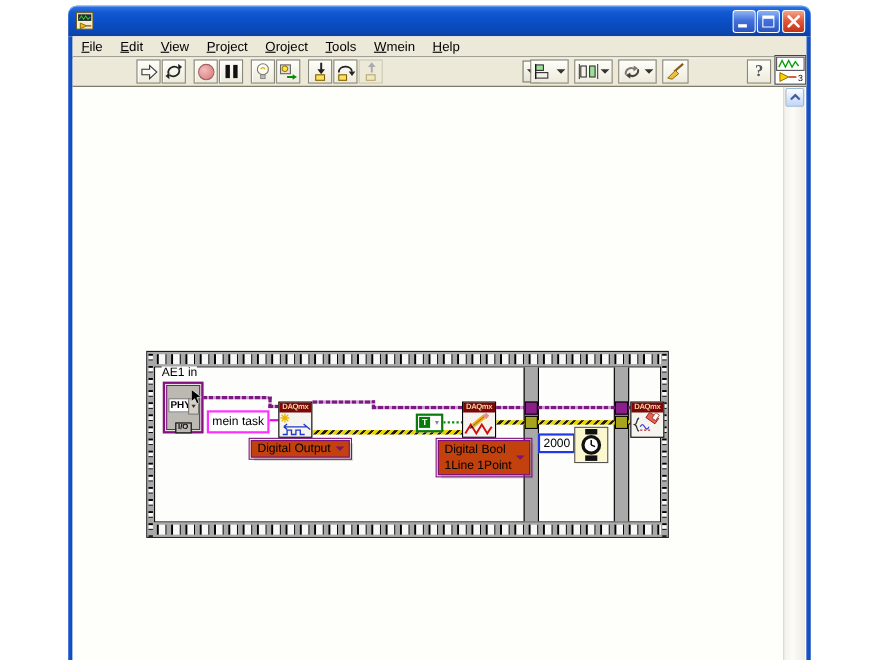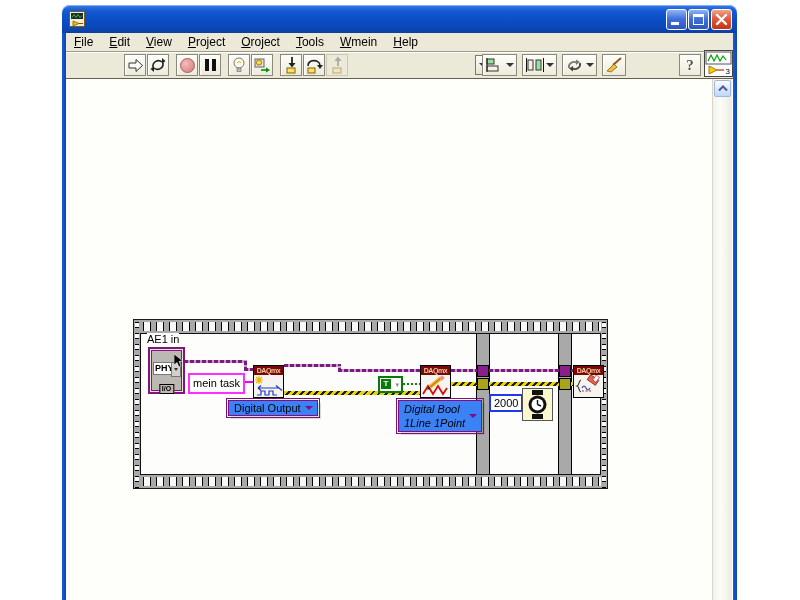--- a/index.html
+++ b/index.html
@@ -95,21 +95,21 @@
   .physdrop{position:absolute;right:-8px;top:-1px;width:8px;height:12px;background:#D4D0C8;border:1px solid #777;
     display:flex;align-items:center;justify-content:center;}
   .physdrop .tri{border-left-width:2.5px;border-right-width:2.5px;border-top-width:3px;}
   .iotag{position:absolute;left:50%;bottom:-2px;transform:translateX(-50%);background:#BCB8B2;border:1px solid #000;
     font-size:7px;font-weight:bold;line-height:8px;padding:0 2px;color:#000;white-space:nowrap;}
   .nodelabel{position:absolute;font-size:11px;color:#000;background:#FDFDFB;white-space:nowrap;}
   .strconst{position:absolute;background:#fff;border:2px solid #FF30FF;font-size:11px;line-height:15px;
     padding:1px 3px;white-space:nowrap;}
   .numconst{position:absolute;background:#fff;border:2px solid #2038E8;font-size:11px;line-height:14px;
     padding:0 3px;white-space:nowrap;}
-  .ring{position:absolute;background:#3b82f6;border:1px solid #7D107D;outline:1px solid #7D107D;outline-offset:1px;
+  .ring{position:absolute;background:#c2410c;border:1px solid #7D107D;outline:1px solid #7D107D;outline-offset:1px;
     font-size:11px;color:#000;padding:1px 16px 1px 5px;white-space:nowrap;box-shadow:3px 3px 0 rgba(110,110,100,.25);}
   .ring .tri{position:absolute;right:4px;top:50%;margin-top:-2px;border-top-color:#7D107D;}
   .tconst{position:absolute;width:25px;height:17px;background:#fff;border:2px solid #0A7A0A;box-sizing:border-box;}
   .tbox{position:absolute;left:1px;top:1px;width:10px;height:10px;background:#0A7A0A;color:#fff;font-size:8px;
     font-weight:bold;text-align:center;line-height:10px;}
   .tdots{position:absolute;right:2px;top:3px;font-size:7px;color:#888;line-height:7px;}
   .clock{position:absolute;width:31px;height:33px;background:#FBF7CF;border:1px solid #555;box-sizing:border-box;}
   .cursor{position:absolute;z-index:60;}
   .z{z-index:30;} .zw{z-index:20;} .zt{z-index:40;}
 </style>
@@ -327,21 +327,21 @@
           <div class="daqbody">
             <svg width="29" height="22" viewBox="0 0 29 22">
               <path d="M2,19 L7,11 12,19 17,11 22,19 26,13" stroke="#D01010" stroke-width="1.8" fill="none"></path>
               <path d="M9,12 L20,3" stroke="#F0B020" stroke-width="4"></path>
               <path d="M9,12 L20,3" stroke="#806000" stroke-width="0.8" fill="none"></path>
               <polygon points="6,15 9.5,13.5 7.5,11.5" fill="#222"></polygon>
               <rect x="19" y="1" width="4" height="4" transform="rotate(40 21 3)" fill="#E89090"></rect>
             </svg>
           </div>
         </div>
-        <div class="ring z" style="left:264px;top:80px;line-height:14px;font-style:italic;">
+        <div class="ring z" style="left:264px;top:80px;line-height:14px;">
           <span style="display:block;">Digital Bool</span>
           <span style="display:block;">1Line 1Point</span>
           <span class="tri"></span>
         </div>
 
         <div class="numconst z" style="left:355px;top:74px;">2000</div>
         <div class="clock z" style="left:388px;top:68px;">
           <svg width="29" height="31" viewBox="0 0 29 31">
             <rect x="9" y="1" width="11" height="5" fill="#111"></rect>
             <rect x="9" y="25" width="11" height="5" fill="#111"></rect>

